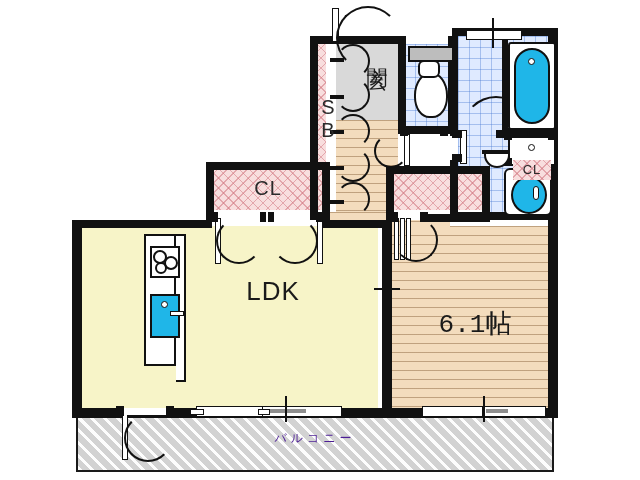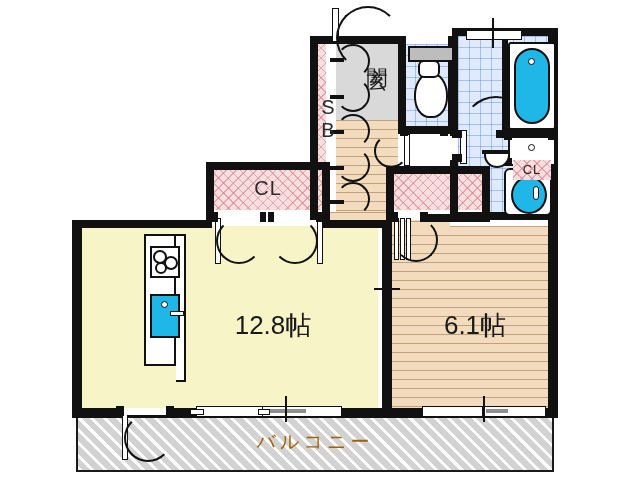--- a/index.html
+++ b/index.html
@@ -40,21 +40,21 @@
   .wall{background:#111111;}
   .outline{border:2px solid #1a1a1a;background:transparent;}
 
   
   .lbl{position:absolute;color:#1a1a1a;text-align:center;line-height:1.05;white-space:nowrap;}
   .lbl-room{font-size:26px;letter-spacing:1px;}
   .lbl-area{font-size:26px;letter-spacing:0px;}
   .lbl-sm{font-size:20px;letter-spacing:1px;color:#2b2b2b;}
   .lbl-xs{font-size:13px;letter-spacing:1px;color:#2b2b2b;}
   .lbl-v{font-size:21px;line-height:1.0;letter-spacing:0;}
-  .lbl-balcony{font-size:19px;letter-spacing:4px;color:#a16207;}
+  .lbl-balcony{font-size:12px;letter-spacing:4px;color:#4c1d95;}
 
   
   .arc{position:absolute;border:2px solid #111;border-radius:50%;background:transparent;}
   .leaf{position:absolute;background:#fff;border:1px solid #111;}
 
   
   .sash{position:absolute;background:#fff;border:1px solid #111;}
   .sash-g{position:absolute;background:#8e8e8e;}
   .winmark{position:absolute;background:#111;}
 
@@ -240,23 +240,23 @@
   <div class="abs" style="left:144px;top:234px;width:32px;height:132px;background:#fff;border:2px solid #111;"></div>
   <div class="abs" style="left:176px;top:234px;width:10px;height:148px;background:#fff;border:2px solid #111;border-left:0;"></div>
   <div class="hob" style="left:150px;top:246px;width:26px;height:28px;"></div>
   <div class="burner" style="left:153px;top:250px;width:10px;height:10px;"></div>
   <div class="burner" style="left:164px;top:256px;width:10px;height:10px;"></div>
   <div class="burner" style="left:155px;top:262px;width:8px;height:8px;"></div>
   <div class="ksink" style="left:150px;top:294px;width:26px;height:40px;"></div>
   <div class="dot" style="left:161px;top:301px;width:5px;height:5px;background:#fff;border:1px solid #111;"></div>
   <div class="abs" style="left:170px;top:311px;width:14px;height:5px;background:#fff;border:1px solid #111;"></div>
 
-  <div class="lbl lbl-area" style="left:203px;top:312px;width:140px;">12.8帖</div>
-
-  <div class="lbl lbl-area" style="left:418px;top:312px;width:114px;">6.1帖</div>
+  <div class="lbl lbl-room" style="left:213px;top:278px;width:120px;">LDK</div>
+
+  <div class="lbl lbl-area" style="left:418px;top:312px;width:114px;font-family:Liberation Mono, monospace;">6.1帖</div>
 
   <div class="lbl lbl-balcony" style="left:215px;top:432px;width:200px;">バルコニー</div>
 
   <div class="lbl lbl-v" style="left:364px;top:52px;width:24px;writing-mode:vertical-rl;text-orientation:upright;">玄関</div>
 
   <div class="lbl lbl-sm" style="left:314px;top:96px;width:24px;writing-mode:vertical-rl;text-orientation:upright;line-height:1.0;">SB</div>
 
   <div class="lbl lbl-sm" style="left:238px;top:178px;width:60px;">CL</div>
 
 

